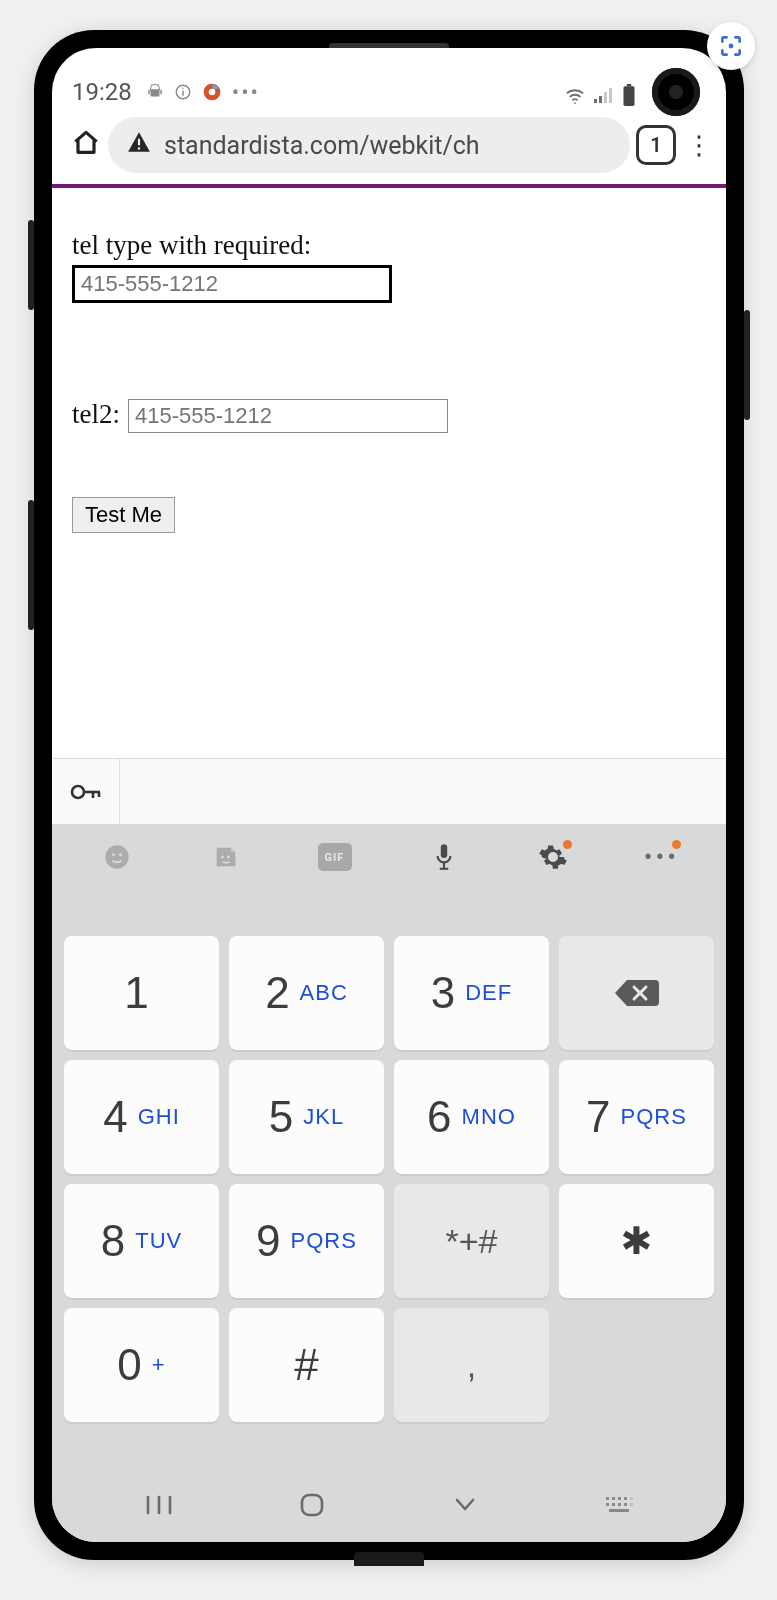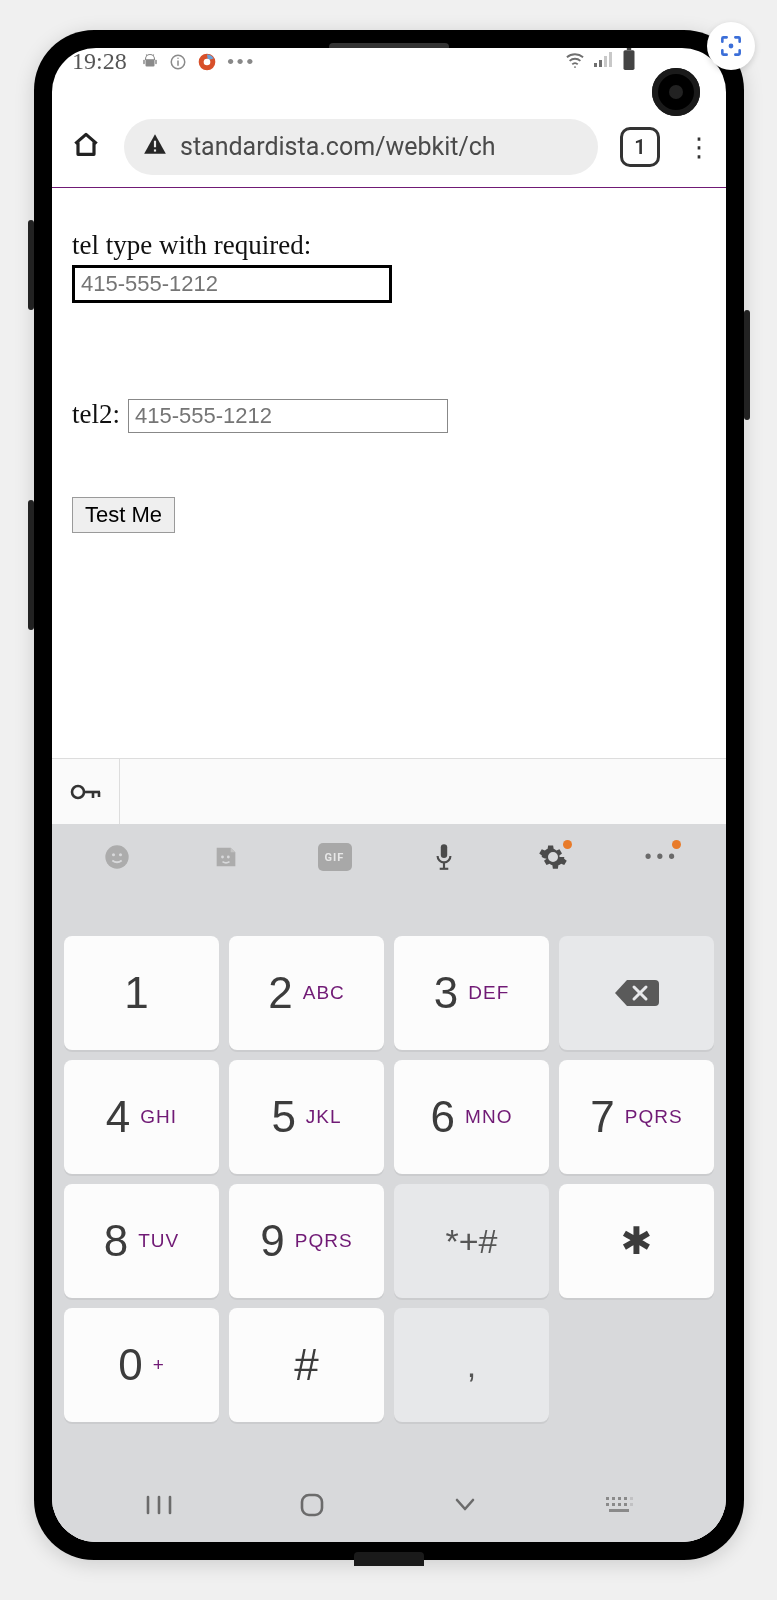--- a/index.html
+++ b/index.html
@@ -70,38 +70,37 @@
     z-index: 5;
     box-shadow: inset 0 0 0 6px #1a1a1a;
   }
   .camera::after{
     content:"";position:absolute;top:50%;left:50%;transform:translate(-50%,-50%);
     width:14px;height:14px;border-radius:50%;background:#222;
   }
   
   .statusbar {
     height: 58px;
-    display: flex; align-items: flex-start;
+    display: flex; align-items: flex-end;
     padding: 0 20px;
     color: #5a5a5a;
     font-size: 22px;
-    font-family: Liberation Serif, serif;
   }
   .sb-left { display:flex; align-items:center; gap:10px; }
   .sb-time { font-size: 24px; font-weight: 400; margin-right: 4px; color:#555;}
   .sb-icon { color:#888; display:inline-flex; }
   .dots-icon { font-size:22px; letter-spacing:2px; color:#888;}
   .sb-right { margin-left:auto; display:flex; align-items:center; gap:8px; margin-right:70px;}
   
   .toolbar {
     height: 82px;
     display:flex; align-items:center;
     padding: 0 10px 0 18px;
-    gap: 22px;
-    border-bottom: 1px solid #701a75;
+    gap: 6px;
+    border-bottom: 4px solid #701a75;
   }
   .home-ic { color:#222; }
   .urlpill {
     flex:1;
     height: 56px;
     background: #ededed;
     border-radius: 28px;
     display:flex; align-items:center;
     padding: 0 18px;
     color:#4a4a4a;
@@ -186,21 +185,21 @@
   }
   .key{
     background:#fcfcfc;border-radius:8px;
     display:flex;align-items:center;justify-content:center;
     box-shadow:0 2px 0 rgba(0,0,0,.06);
     position:relative;
     font-family: Arial, sans-serif;
   }
   .key.gray{background:#e7e8ea;}
   .key .num{font-size:44px;color:#3c3c3c;font-weight:300;}
-  .key .sub{font-size:19px;color:#701a75;margin-left:10px;letter-spacing:1px;}
+  .key .sub{font-size:22px;color:#1d4ed8;margin-left:10px;letter-spacing:1px;}
   .key.next{color:#3f8fd8;font-size:30px;font-weight:500;}
   .key.sym{font-size:34px;color:#555;}
   .backspace-svg{color:#5a5a5a;}
   
   .navbar{
     height:70px;background:#d8d9db;
     display:flex;align-items:center;justify-content:space-around;
     color:#6b6b6b;
     padding:0 30px;
   }

